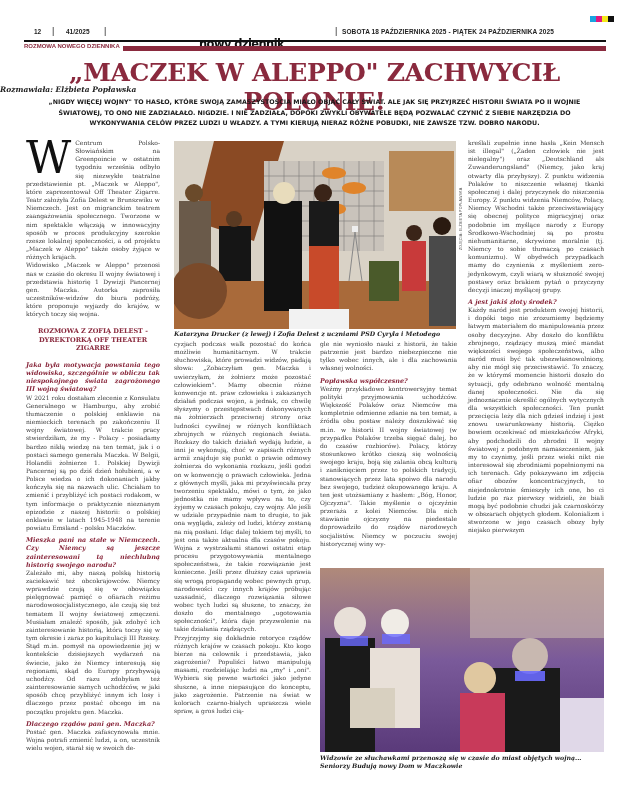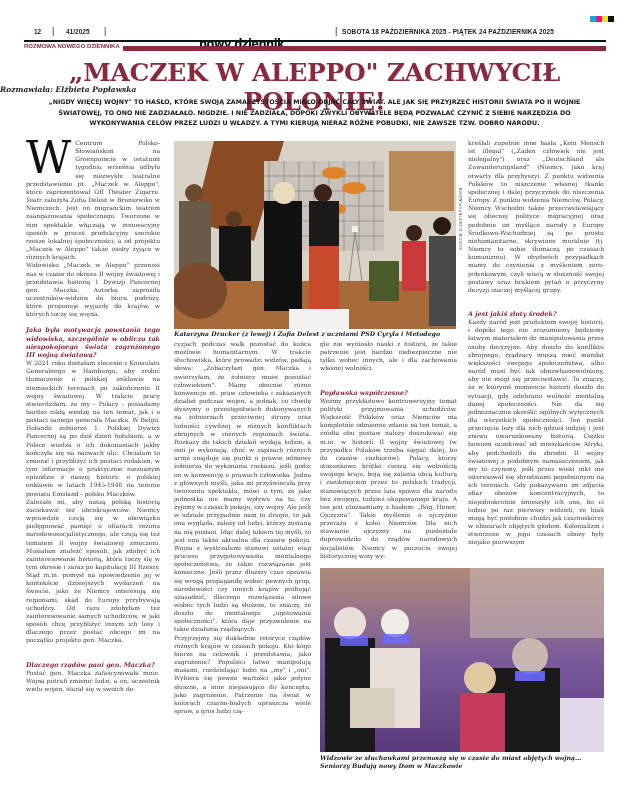--- a/index.html
+++ b/index.html
@@ -18,21 +18,21 @@
   .rule-black { position: absolute; top: 40px; left: 24px; width: 582px; height: 2px; background: #111; }
   .section-tag { position: absolute; top: 43px; left: 24px; font-family: "Liberation Sans", sans-serif; font-size: 6px; font-weight: bold; color: #8a2a3e; }
   .section-bar { position: absolute; top: 46px; left: 123px; width: 483px; height: 5px; background: #8a2a3e; }
 
   .title { position: absolute; top: 58px; left: 0; width: 629px; text-align: center; font-family: "DejaVu Serif", serif; font-weight: bold; font-size: 25px; color: #8a2a3e; letter-spacing: -0.3px; }
   .byline { position: absolute; top: 85px; left: 0; width: 629px; font-size: 7.5px; font-style: italic; font-weight: bold; color: #222; }
   .lead { position: absolute; top: 97px; left: 32px; width: 565px; text-align: center; font-family: "DejaVu Sans", sans-serif; font-size: 6.3px; font-weight: bold; line-height: 10.5px; color: #1a1a1a; }
 
   .col { position: absolute; font-size: 6px; line-height: 8.15px; text-align: justify; color: #3a3a3a; }
   .col p { margin-bottom: 0; }
-  .col .q { color: #8a2a3e; font-style: italic; font-weight: bold; font-size: 6.4px; margin-top: 16px; }
+  .col .q { color: #8a2a3e; font-style: italic; font-weight: bold; font-size: 6.4px; margin-top: 4px; }
   .col .sub { color: #8a2a3e; font-weight: bold; text-align: center; font-size: 6.5px; line-height: 8.5px; margin-top: 9px; }
   .dropcap { float: left; font-family: "DejaVu Serif", serif; font-size: 44px; line-height: 34px; margin: 2px 4px 0 0; color: #111; }
 
   .photo { position: absolute; overflow: hidden; }
   .caption { position: absolute; font-size: 6.2px; font-style: italic; font-weight: bold; color: #222; line-height: 8px; }
   .credit { position: absolute; top: 140px; left: 459px; width: 10px; height: 110px; font-family: "Liberation Sans", sans-serif; font-size: 3.6px; color: #555; writing-mode: vertical-rl; transform: rotate(180deg); letter-spacing: 0.2px; }
 </style>
 </head>
 <body>
 
@@ -56,22 +56,24 @@
 <div class="section-tag">ROZMOWA NOWEGO DZIENNIKA</div>
 <div class="section-bar"></div>
 
 <h1 class="title">„MACZEK W ALEPPO" ZACHWYCIŁ POLONIĘ!</h1>
 <div class="byline">Rozmawiała: Elżbieta Popławska</div>
 <div class="lead">„NIGDY WIĘCEJ WOJNY" TO HASŁO, KTÓRE SWOJĄ ZAMASZYSTOŚCIĄ MIAŁO OBJĄĆ CAŁY ŚWIAT. ALE JAK SIĘ PRZYJRZEĆ HISTORII ŚWIATA PO II WOJNIE ŚWIATOWEJ, TO ONO NIE ZADZIAŁAŁO. NIGDZIE. I NIE ZADZIAŁA, DOPÓKI ZWYKLI OBYWATELE BĘDĄ POZWALAĆ CZYNIĆ Z SIEBIE NARZĘDZIA DO WYKONYWANIA CELÓW PRZEZ LUDZI U WŁADZY. A TYMI KIERUJĄ NIERAZ RÓŻNE POBUDKI, NIE ZAWSZE TZW. DOBRO NARODU.</div>
 
 <div class="col" style="top:139px; left:26px; width:134px;">
   <p><span class="dropcap">W</span><span>Centrum Polsko-Słowiańskim na Greenpoincie w ostatnim tygodniu września odbyło się niezwykłe teatralne przedstawienie pt. „Maczek w Aleppo", które zaprezentował Off Theater Zigarre. Teatr założyła Zofia Delest w Brunszwiku w Niemczech. Jest on migranckim teatrem zaangażowania społecznego. Tworzone w nim spektakle włączają w innowacyjny sposób w proces produkcyjny szerokie rzesze lokalnej społeczności, a od projektu „Maczek w Aleppo" także osoby żyjące w różnych krajach.</span></p>
   <p>Widowisko „Maczek w Aleppo" przenosi nas w czasie do okresu II wojny światowej i przedstawia historię 1 Dywizji Pancernej gen. Maczka. Autorka zaprosiła uczestników-widzów do biura podróży, które proponuje wyjazdy do krajów, w których toczy się wojna.</p>
+  <p class="sub">ROZMOWA Z ZOFIĄ DELEST - DYREKTORKĄ OFF THEATER ZIGARRE</p>
   <p class="q" style="margin-top:8px">Jaka była motywacja powstania tego widowiska, szczególnie w obliczu tak niespokojnego świata zagrożonego III wojną światową?</p>
   <p>W 2021 roku dostałam zlecenie z Konsulatu Generalnego w Hamburgu, aby zrobić tłumaczenie o polskiej enklawie na niemieckich terenach po zakończeniu II wojny światowej. W trakcie pracy stwierdziłam, że my - Polacy - posiadamy bardzo nikłą wiedzę na ten temat, jak i o postaci samego generała Maczka. W Belgii, Holandii żołnierze 1. Polskiej Dywizji Pancernej są po dziś dzień hołubieni, a w Polsce wiedza o ich dokonaniach jakby kończyła się na nazwach ulic. Chciałam to zmienić i przybliżyć ich postaci rodakom, w tym informacje o praktycznie nieznanym epizodzie z naszej historii: o polskiej enklawie w latach 1945-1948 na terenie powiatu Emsland - polsku Maczków.</p>
+  <p class="q">Mieszka pani na stałe w Niemczech. Czy Niemcy są jeszcze zainteresowani tą niechlubną historią swojego narodu?</p>
   <p>Zależało mi, aby naszą polską historią zaciekawić też obcokrajowców. Niemcy wprawdzie czują się w obowiązku pielęgnować pamięć o ofiarach reżimu narodowosocjalistycznego, ale czują się też tematem II wojny światowej zmęczeni. Musiałam znaleźć sposób, jak zdobyć ich zainteresowanie historią, która toczy się w tym okresie i zaraz po kapitulacji III Rzeszy. Stąd m.in. pomysł na opowiedzenie jej w kontekście dzisiejszych wydarzeń na świecie, jako że Niemcy interesują się regionami, skąd do Europy przybywają uchodźcy. Od razu zdobyłam też zainteresowanie samych uchodźców, w jaki sposób chcę przybliżyć innym ich losy i dlaczego przez postać obcego im na początku projektu gen. Maczka.</p>
   <p class="q">Dlaczego rządów pani gen. Maczka?</p>
   <p>Postać gen. Maczka zafascynowała mnie. Wojna potrafi zmienić ludzi, a on, uczestnik wielu wojen, starał się w swoich de-</p>
 </div>
 
 <div class="photo" style="top:141px; left:174px; width:282px; height:188px;">
   <svg width="282" height="188" viewBox="0 0 282 188">
     <rect width="282" height="188" fill="#d9d2c6"></rect>
     <polygon points="40,0 110,0 80,100 20,80" fill="#8a4a24"></polygon>
     <rect x="90" y="20" width="120" height="90" fill="#c9c3bb"></rect>

